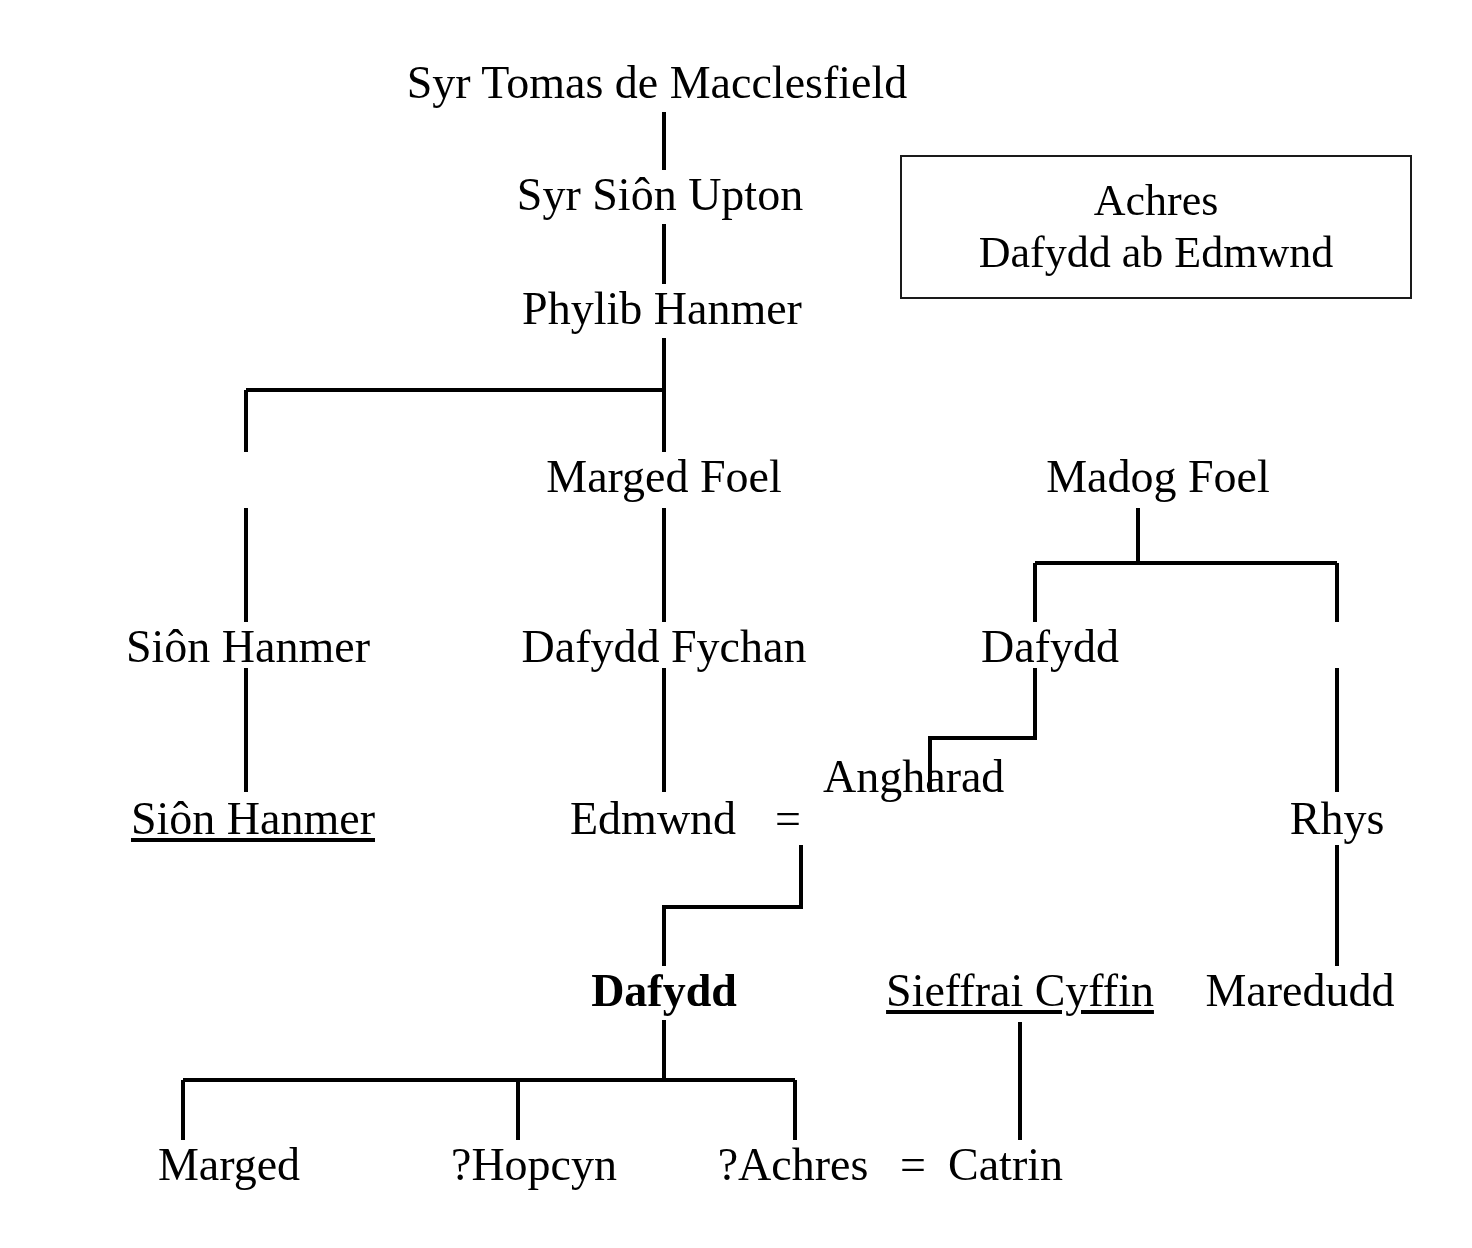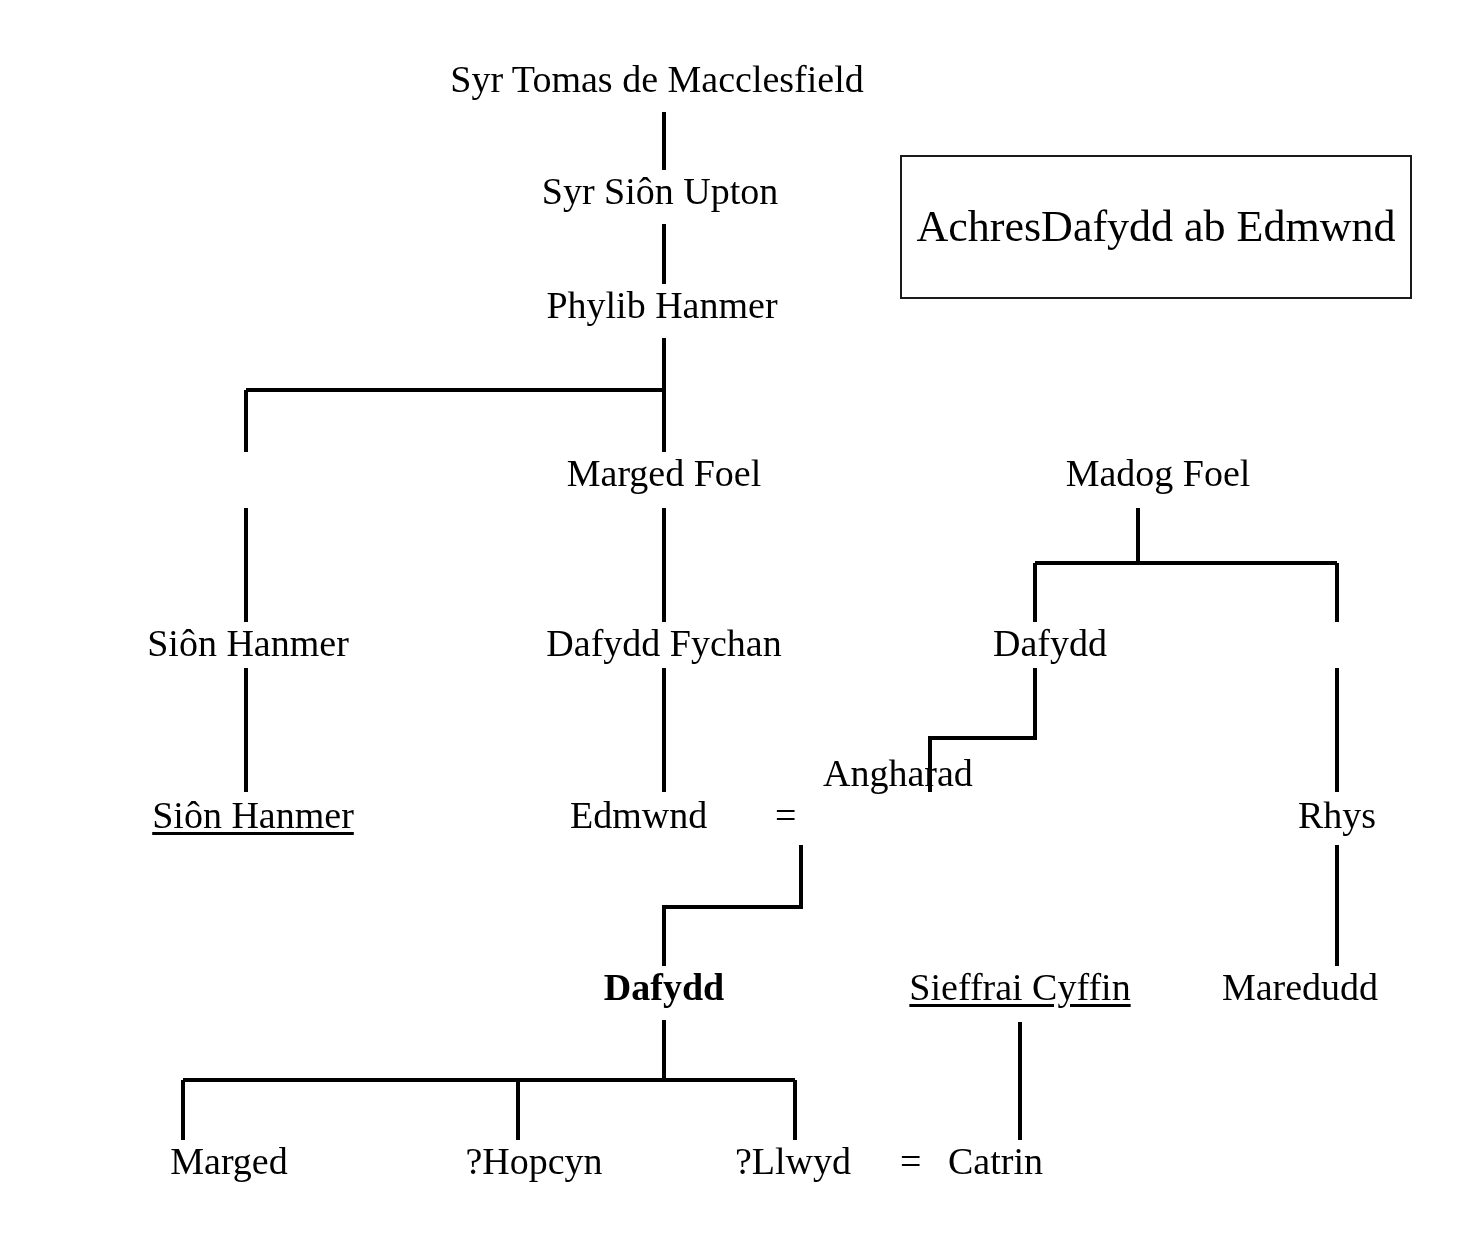--- a/index.html
+++ b/index.html
@@ -20,36 +20,37 @@
     position: absolute;
     left: 0;
     top: 0;
     width: 1472px;
     height: 1248px;
     pointer-events: none;
   }
   .node {
     position: absolute;
     white-space: nowrap;
-    font-size: 38px;
+    font-size: 46px;
     line-height: 1;
     color: #000000;
   }
   .node.center { transform: translateX(-50%); }
   .node.bold { font-weight: bold; }
   .node.underline { text-decoration: underline; text-underline-offset: 4px; }
   .title-box {
     position: absolute;
     left: 900px;
     top: 155px;
     width: 512px;
     height: 144px;
     border: 2px solid #1a1a1a;
     box-sizing: border-box;
     display: flex;
+    flex-direction: column;
     align-items: center;
     justify-content: center;
     font-size: 44px;
     line-height: 1.18;
     background: #ffffff;
   }
 </style>
 </head>
 <body>
 
@@ -121,17 +122,17 @@
   <div class="node" style="left:775px; top:796px;">=</div>
   <div class="node" style="left:823px; top:754px;">Angharad</div>
   <div class="node center" style="left:1337px; top:796px;">Rhys</div>
 
   <div class="node center bold" style="left:664px; top:968px;">Dafydd</div>
   <div class="node center underline" style="left:1020px; top:968px;">Sieffrai Cyffin</div>
   <div class="node center" style="left:1300px; top:968px;">Maredudd</div>
 
   <div class="node center" style="left:185px; top:1142px;margin-left:44px;">Marged</div>
   <div class="node center" style="left:518px; top:1142px;margin-left:16px;">?Hopcyn</div>
-  <div class="node center" style="left:793px; top:1142px;">?Llwyd</div>
+  <div class="node center" style="left:793px; top:1142px;">?Achres</div>
   <div class="node" style="left:900px; top:1142px;">=</div>
   <div class="node" style="left:948px; top:1142px;">Catrin</div>
 
 </div>
 
 </body></html>

